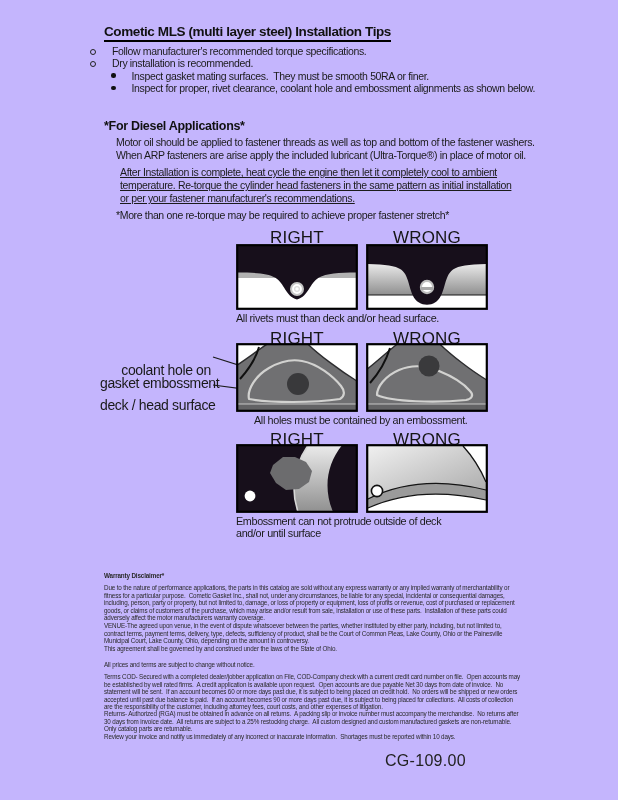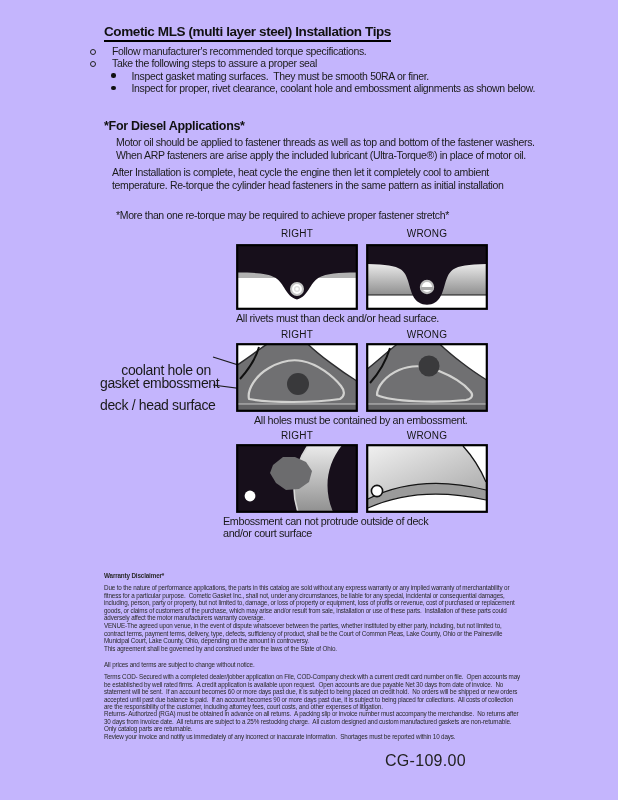--- a/index.html
+++ b/index.html
@@ -12,21 +12,21 @@
   .title{
     font-size:13.5px;font-weight:bold;letter-spacing:-0.4px;color:#111;
     border-bottom:2px solid #000;padding-bottom:1px;white-space:pre;display:inline-block;
   }
   .body-line{font-size:10.5px;letter-spacing:-0.35px;line-height:13px;white-space:pre;color:#1b1b1b;padding-left:12px;}
   .bullet-row{display:flex;align-items:flex-start;height:12.4px;}
   .marker-o{flex:0 0 auto;width:4px;height:4px;border:1px solid #222;border-radius:50%;margin:3.5px 4px 0 0;}
   .marker-dot{flex:0 0 auto;width:4.5px;height:4.5px;background:#111;border-radius:50%;margin:3.5px 4px 0 0;}
   .sub-indent{margin-left:21px;}
   .h2{font-size:12.5px;font-weight:bold;letter-spacing:-0.3px;color:#111;white-space:pre;text-align:right;}
-  .fig-label{font-size:10px;letter-spacing:0.2px;color:#151515;text-align:center;width:122px;white-space:pre;}
+  .fig-label{font-size:17px;letter-spacing:0.2px;color:#151515;text-align:center;width:122px;white-space:pre;}
   .caption{font-size:10.8px;letter-spacing:-0.35px;line-height:11.8px;white-space:pre;color:#1a1a1a;}
   .ann{font-size:14px;letter-spacing:-0.35px;line-height:11.6px;text-align:right;white-space:pre;color:#1a1a1a;}
   .fp-line{font-size:6.3px;letter-spacing:-0.15px;line-height:7.5px;white-space:pre;color:#2a2a2a;}
   .fp-bold{font-weight:bold;}
   .page-code{font-size:16px;letter-spacing:0.3px;color:#222;white-space:pre;text-align:center;}
   svg{display:block;}
 </style>
 </head>
 <body>
 
@@ -36,42 +36,43 @@
     <span class="title">Cometic MLS (multi layer steel) Installation Tips</span>
   </div>
 
   <div class="abs" style="left:90px;top:45px;">
     <div class="bullet-row">
       <span class="marker-o"></span>
       <span class="body-line">Follow manufacturer's recommended torque specifications.</span>
     </div>
     <div class="bullet-row">
       <span class="marker-o"></span>
-      <span class="body-line">Take the following steps to assure a proper seal</span>
+      <span class="body-line">Dry installation is recommended.</span>
     </div>
     <div class="bullet-row sub-indent">
       <span class="marker-dot"></span>
       <span class="body-line">Inspect gasket mating surfaces.  They must be smooth 50RA or finer.</span>
     </div>
     <div class="bullet-row sub-indent">
       <span class="marker-dot"></span>
       <span class="body-line">Inspect for proper, rivet clearance, coolant hole and embossment alignments as shown below.</span>
     </div>
   </div>
 
   <div class="abs h2" style="left:104px;top:119px;">*For Diesel Applications*</div>
 
   <div class="abs" style="left:104px;top:136px;">
     <div class="body-line">Motor oil should be applied to fastener threads as well as top and bottom of the fastener washers.</div>
     <div class="body-line">When ARP fasteners are arise apply the included lubricant (Ultra-Torque®) in place of motor oil.</div>
   </div>
 
-  <div class="abs" style="left:100px;top:166px;">
+  <div class="abs" style="left:108px;top:166px;text-decoration:underline;">
     <div class="body-line">After Installation is complete, heat cycle the engine then let it completely cool to ambient</div>
     <div class="body-line">temperature. Re-torque the cylinder head fasteners in the same pattern as initial installation</div>
+    <div class="body-line">or per your fastener manufacturer's recommendations.</div>
   </div>
 
   <div class="abs" style="left:104px;top:209px;">
     <div class="body-line">*More than one re-torque may be required to achieve proper fastener stretch*</div>
   </div>
 
   <div class="abs fig-label" style="left:236px;top:228px;">RIGHT</div>
   <div class="abs fig-label" style="left:366px;top:228px;">WRONG</div>
 
   <svg class="abs" style="left:236px;top:244px;" width="122" height="66" viewBox="0 0 122 66">
@@ -181,23 +182,23 @@
     <rect x="1.2" y="1.2" width="119.6" height="66.6" fill="#ffffff"></rect>
     <path d="M2,2 L97,2 C107,13 114,24 120,38 L120,46 C88,38 40,36 2,55 Z" fill="url(#gw3)"></path>
     <path d="M97,2 C107,13 114,24 120,38" fill="none" stroke="#141414" stroke-width="1.3"></path>
     <path d="M2,55 C40,36 80,36 120,46 L120,56 C80,47 40,47 2,64 Z" fill="#9b9b9b"></path>
     <path d="M2,55 C40,36 80,36 120,46" fill="none" stroke="#141414" stroke-width="1.2"></path>
     <path d="M2,64 C40,47 80,47 120,56" fill="none" stroke="#141414" stroke-width="1.2"></path>
     <circle cx="11" cy="47" r="5.6" fill="#ffffff" stroke="#111111" stroke-width="1.6"></circle>
     <rect x="1.2" y="1.2" width="119.6" height="66.6" fill="none" stroke="#000000" stroke-width="2.2"></rect>
   </svg>
 
-  <div class="abs" style="left:223px;top:516px;">
+  <div class="abs" style="left:236px;top:516px;">
     <div class="caption">Embossment can not protrude outside of deck</div>
-    <div class="caption">and/or court surface</div>
+    <div class="caption">and/or until surface</div>
   </div>
 
   <div class="abs fp-line fp-bold" style="left:104px;top:572px;">Warranty Disclaimer*</div>
 
   <div class="abs" style="left:104px;top:584px;">
     <div class="fp-line">Due to the nature of performance applications, the parts in this catalog are sold without any express warranty or any implied warranty of merchantability or</div>
     <div class="fp-line">fitness for a particular purpose.  Cometic Gasket Inc., shall not, under any circumstances, be liable for any special, incidental or consequential damages,</div>
     <div class="fp-line">including, person, party or property, but not limited to, damage, or loss of property or equipment, loss of profits or revenue, cost of purchased or replacement</div>
     <div class="fp-line">goods, or claims of customers of the purchase, which may arise and/or result from sale, installation or use of these parts.  Installation of these parts could</div>
     <div class="fp-line">adversely affect the motor manufacturers warranty coverage.</div>

